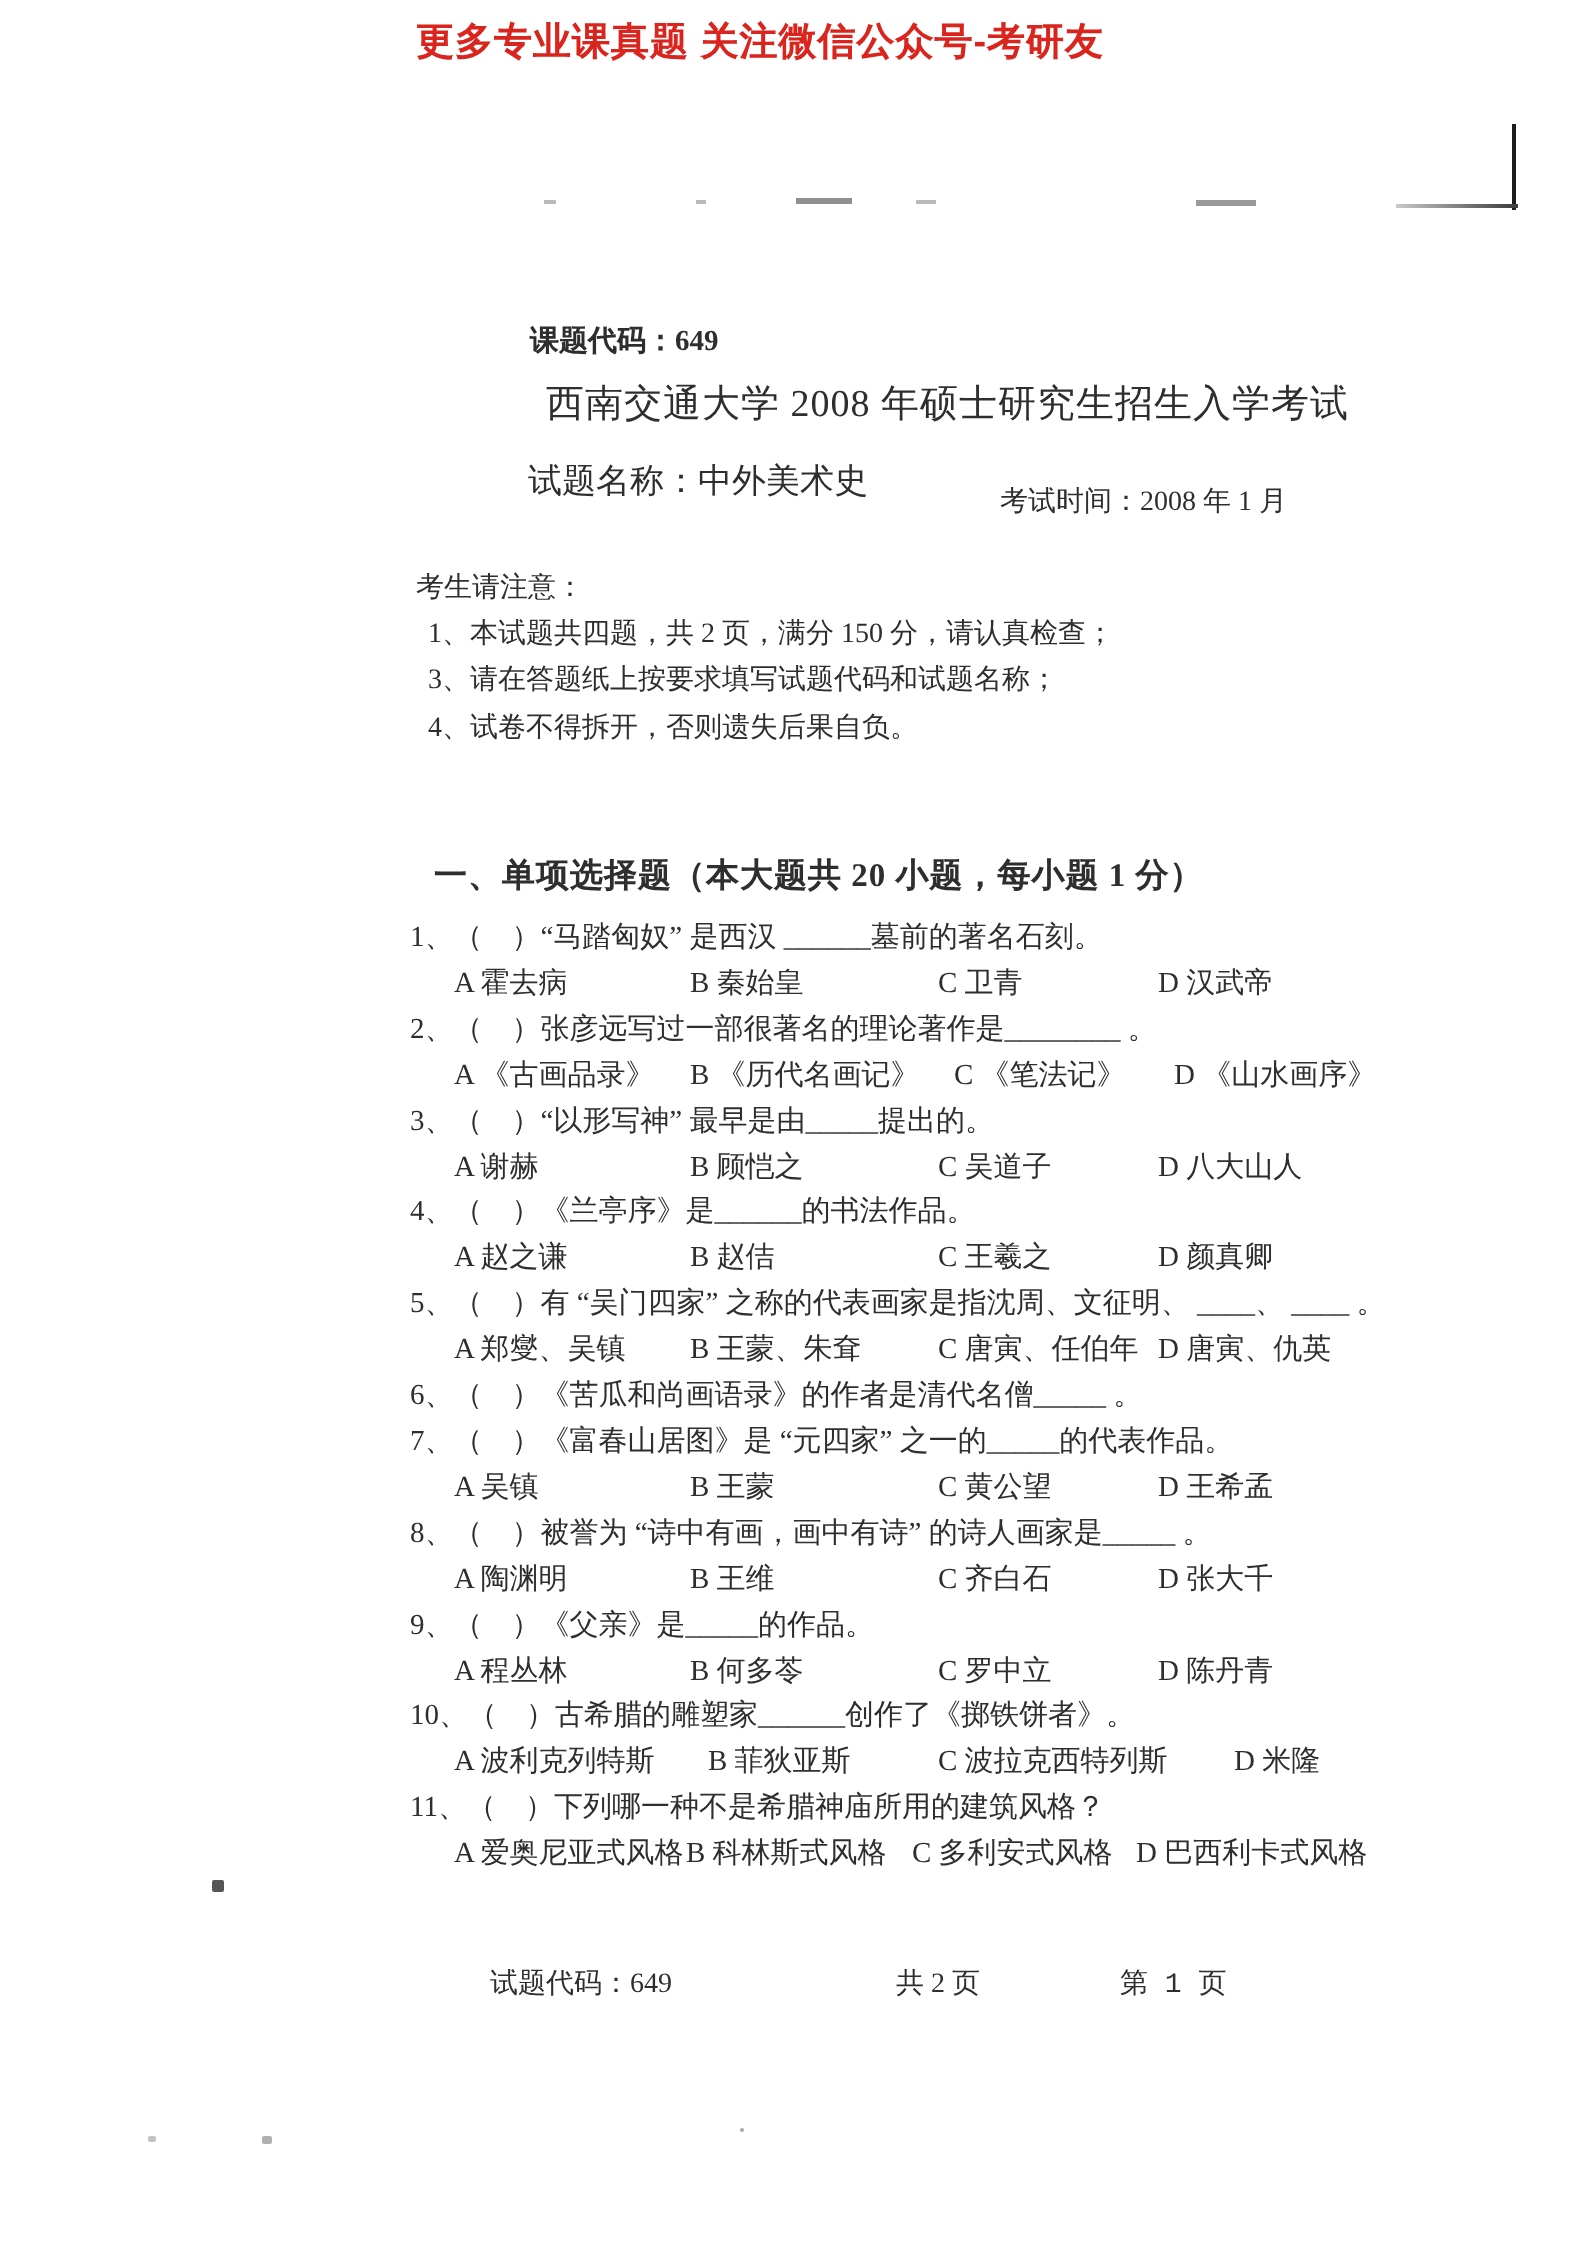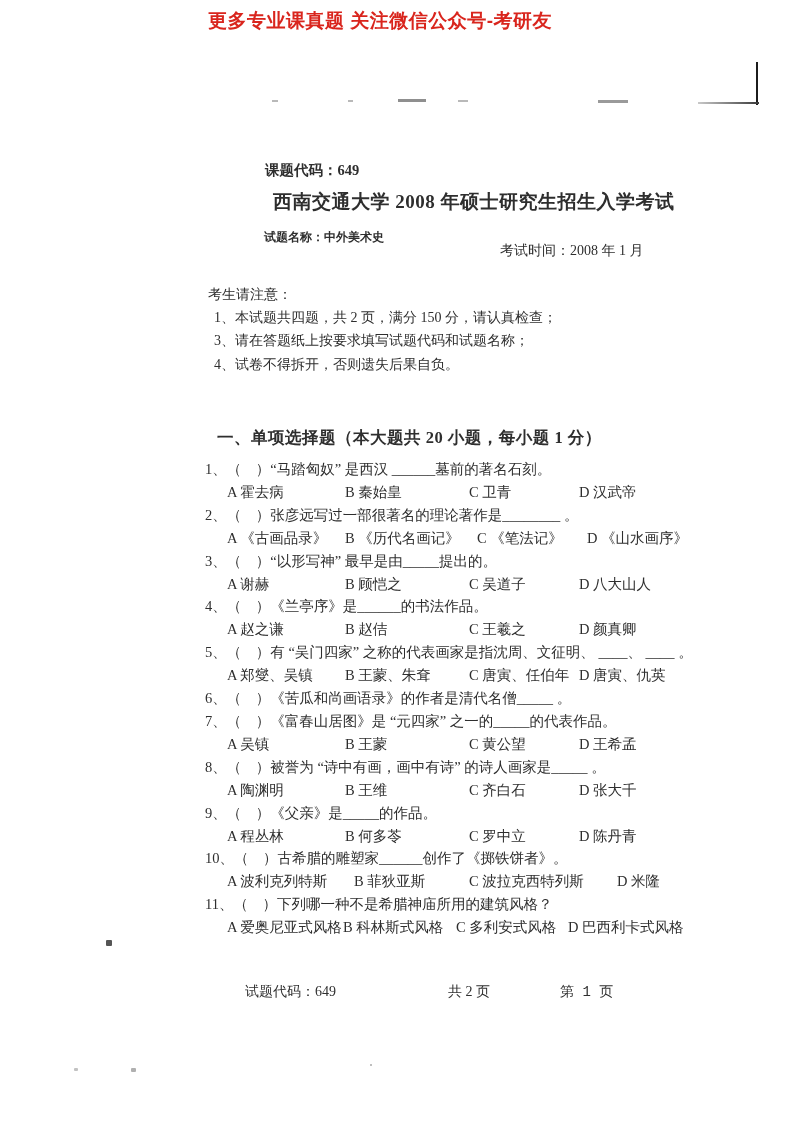--- a/index.html
+++ b/index.html
@@ -40,22 +40,22 @@
     letter-spacing: 3px;
     color: #e7e7e7;
     -webkit-text-stroke: 2px #c6c6c6;
     z-index: 0;
     white-space: nowrap;
   }
 
   .content { position: absolute; inset: 0; z-index: 1; }
 
   .exam-code { position: absolute; left: 265px; top: 161px; font-weight: bold; font-size: 14.5px; }
-  .page-title { position: absolute; left: 273px; top: 189px; font-weight: bold; font-size: 19px; letter-spacing: 0.5px; }
-  .subject-name { position: absolute; left: 264px; top: 229px; font-weight: bold; font-size: 12px; }
+  .page-title { position: absolute; left: 273px; top: 189px; font-weight: normal; font-size: 19px; letter-spacing: 0.5px; }
+  .subject-name { position: absolute; left: 264px; top: 229px; font-weight: normal; font-size: 17px; }
   .exam-time { position: absolute; left: 500px; top: 242px; font-size: 14px; }
 
   .notices { position: absolute; left: 208px; top: 283px; width: 520px; font-size: 14px; }
   .notices .heading { line-height: 23.2px; }
   .notices .item { line-height: 23.2px; padding-left: 6px; }
 
   .section-title { position: absolute; left: 217px; top: 427px; font-weight: bold; font-size: 16.5px; letter-spacing: 0.5px; }
 
   .questions { position: absolute; left: 205px; top: 458px; width: 500px; font-size: 14.5px; }
   .q-stem { height: 23px; line-height: 23px; white-space: nowrap; }

